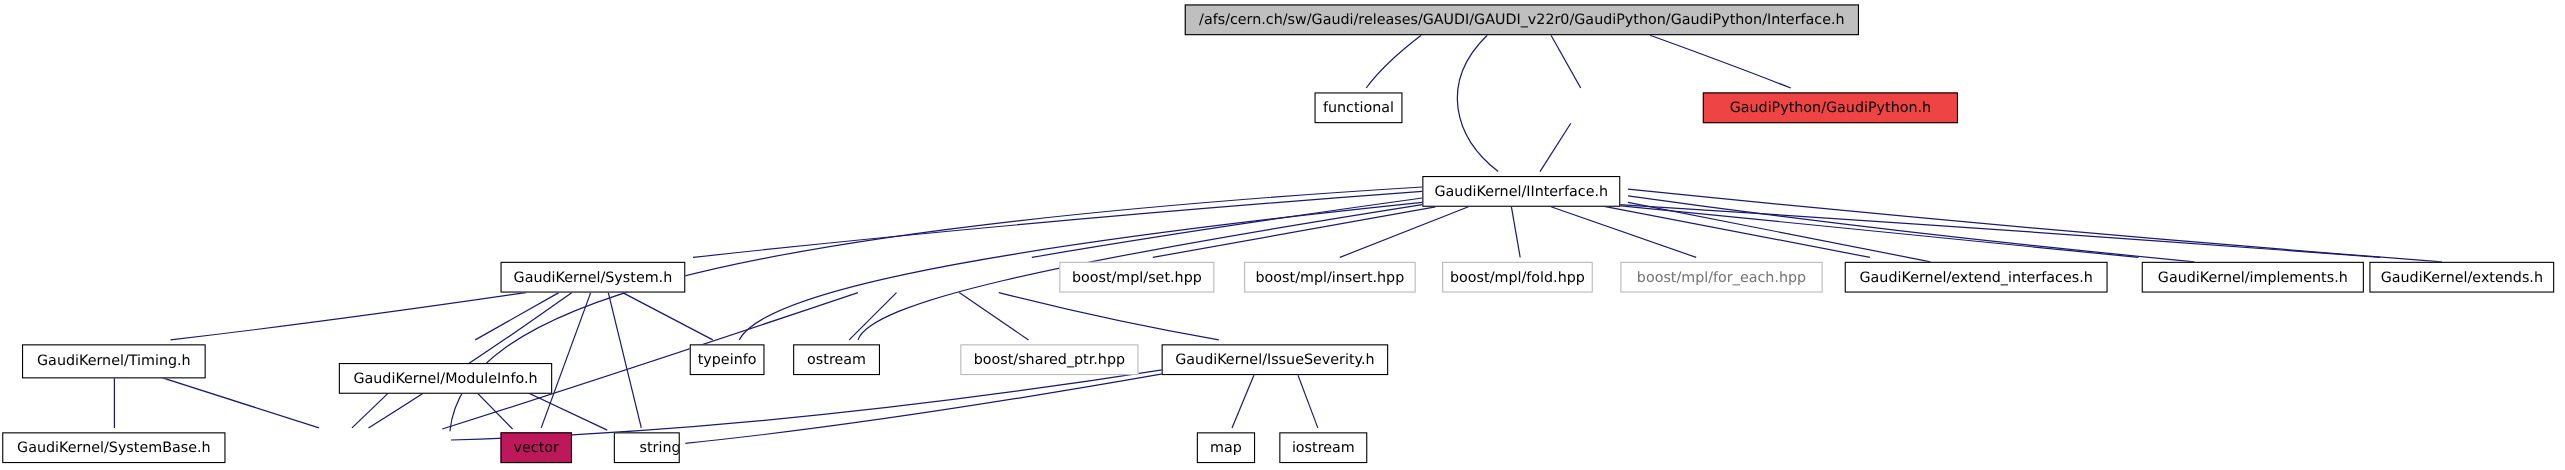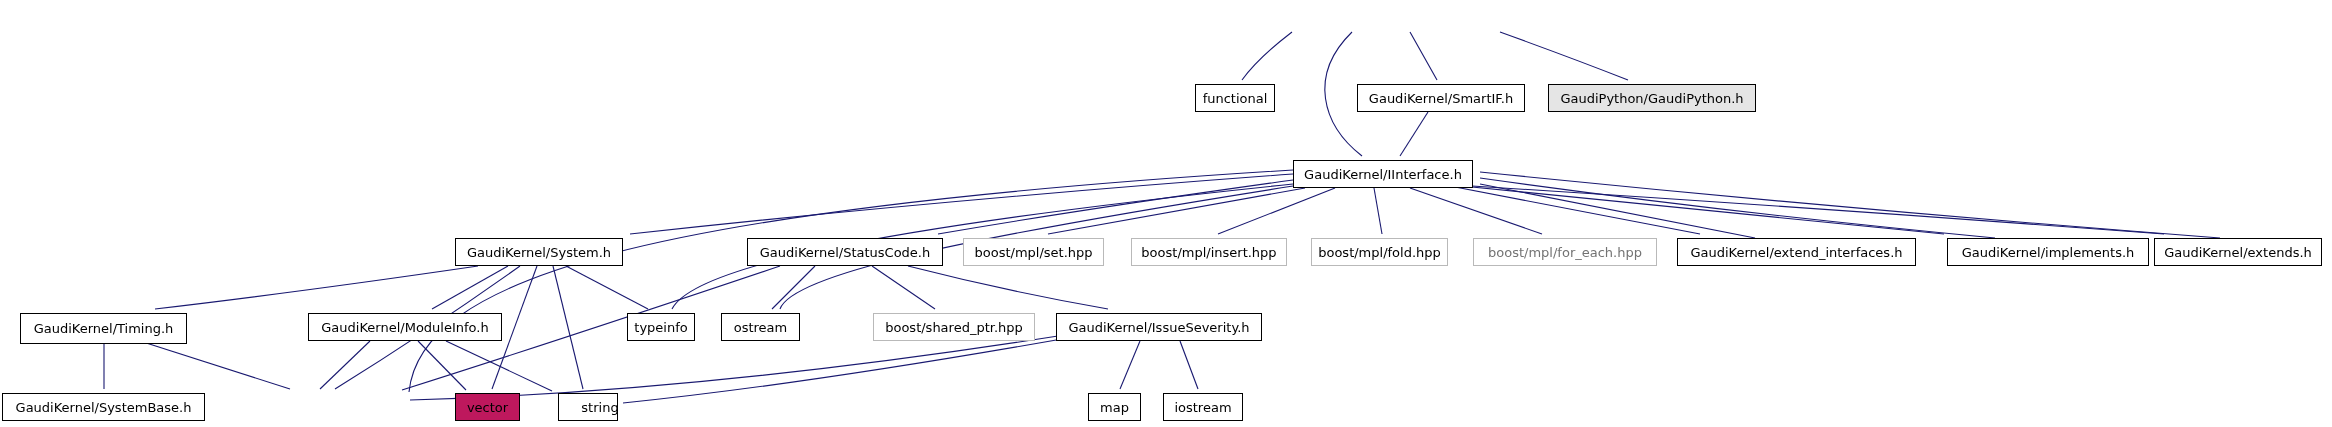--- a/index.html
+++ b/index.html
@@ -68,35 +68,34 @@
       <path d="M140,341 L290,389" stroke="#191970" marker-end="url(#arrowhead)"></path>
       <path d="M370,341 L320,389" stroke="#191970" marker-end="url(#arrowhead)"></path>
       <path d="M418,341 L466,390" stroke="#191970" marker-end="url(#arrowhead)"></path>
       <path d="M446,341 L552,391" stroke="#191970" marker-end="url(#arrowhead)"></path>
       <path d="M1140,341 L1120,389" stroke="#191970" marker-end="url(#arrowhead)"></path>
       <path d="M1180,341 L1198,389" stroke="#191970" marker-end="url(#arrowhead)"></path>
       <path d="M1062,339 Q800,385 623,403" stroke="#191970" marker-end="url(#arrowhead)"></path>
       <path d="M1058,336 Q700,392 410,400" stroke="#191970" marker-end="url(#arrowhead)"></path>
     </svg>
   <div id="node-layer">
+      <div class="node root" style="left: 1077px; top: 4px; width: 613px; height: 28px; color: rgb(0, 0, 0); background: rgb(191, 191, 191); border-color: rgb(0, 0, 0);">/afs/cern.ch/sw/Gaudi/releases/GAUDI/GAUDI_v22r0/GaudiPython/GaudiPython/Interface.h</div>
       <div class="node internal" style="left: 1195px; top: 84px; width: 80px; height: 28px; color: rgb(0, 0, 0); background: rgb(255, 255, 255); border-color: rgb(0, 0, 0);">functional</div>
-      <div class="node internal" style="left: 1357px; top: 84px; width: 168px; height: 28px; color: rgb(0, 0, 0); background: rgb(255, 255, 255); border-color: rgb(0, 0, 0);">GaudiKernel/SmartIF.h</div>
-      <div class="node internal" style="left: 1548px; top: 84px; width: 208px; height: 28px; color: rgb(0, 0, 0); background: #e5e5e5; border-color: rgb(0, 0, 0);">GaudiPython/GaudiPython.h</div>
+      <div class="node internal" style="left: 1548px; top: 84px; width: 232px; height: 28px; color: rgb(0, 0, 0); background: #ef4444; border-color: rgb(0, 0, 0);">GaudiPython/GaudiPython.h</div>
       <div class="node internal" style="left: 1293px; top: 160px; width: 180px; height: 28px; color: rgb(0, 0, 0); background: rgb(255, 255, 255); border-color: rgb(0, 0, 0);">GaudiKernel/IInterface.h</div>
       <div class="node internal" style="left: 455px; top: 238px; width: 168px; height: 28px; color: rgb(0, 0, 0); background: rgb(255, 255, 255); border-color: rgb(0, 0, 0);">GaudiKernel/System.h</div>
-      <div class="node internal" style="left: 747px; top: 238px; width: 196px; height: 28px; color: rgb(0, 0, 0); background: rgb(255, 255, 255); border-color: rgb(0, 0, 0);">GaudiKernel/StatusCode.h</div>
       <div class="node external" style="left: 963px; top: 238px; width: 141px; height: 28px; color: rgb(0, 0, 0); background: rgb(255, 255, 255); border-color: rgb(185, 185, 185);">boost/mpl/set.hpp</div>
       <div class="node external" style="left: 1131px; top: 238px; width: 156px; height: 28px; color: rgb(0, 0, 0); background: rgb(255, 255, 255); border-color: rgb(185, 185, 185);">boost/mpl/insert.hpp</div>
       <div class="node external" style="left: 1311px; top: 238px; width: 137px; height: 28px; color: rgb(0, 0, 0); background: rgb(255, 255, 255); border-color: rgb(185, 185, 185);">boost/mpl/fold.hpp</div>
       <div class="node external" style="left: 1473px; top: 238px; width: 184px; height: 28px; color: #737373; background: rgb(255, 255, 255); border-color: rgb(185, 185, 185);">boost/mpl/for_each.hpp</div>
       <div class="node internal" style="left: 1677px; top: 238px; width: 239px; height: 28px; color: rgb(0, 0, 0); background: rgb(255, 255, 255); border-color: rgb(0, 0, 0);">GaudiKernel/extend_interfaces.h</div>
       <div class="node internal" style="left: 1933px; top: 238px; width: 202px; height: 28px; color: rgb(0, 0, 0); background: rgb(255, 255, 255); border-color: rgb(0, 0, 0); margin-left: 14px;">GaudiKernel/implements.h</div>
       <div class="node internal" style="left: 2154px; top: 238px; width: 168px; height: 28px; color: rgb(0, 0, 0); background: rgb(255, 255, 255); border-color: rgb(0, 0, 0);">GaudiKernel/extends.h</div>
       <div class="node internal" style="left: 20px; top: 313px; width: 167px; height: 31px; color: rgb(0, 0, 0); background: rgb(255, 255, 255); border-color: rgb(0, 0, 0);">GaudiKernel/Timing.h</div>
-      <div class="node internal" style="left: 308px; top: 313px; width: 194px; height: 28px; color: rgb(0, 0, 0); background: rgb(255, 255, 255); border-color: rgb(0, 0, 0);">GaudiKernel/ModuleInfo.h</div>
+      <div class="node internal" style="left: 308px; top: 330px; width: 194px; height: 28px; color: rgb(0, 0, 0); background: rgb(255, 255, 255); border-color: rgb(0, 0, 0);">GaudiKernel/ModuleInfo.h</div>
       <div class="node internal" style="left: 627px; top: 313px; width: 68px; height: 28px; color: rgb(0, 0, 0); background: rgb(255, 255, 255); border-color: rgb(0, 0, 0);">typeinfo</div>
       <div class="node internal" style="left: 721px; top: 313px; width: 79px; height: 28px; color: rgb(0, 0, 0); background: rgb(255, 255, 255); border-color: rgb(0, 0, 0);">ostream</div>
       <div class="node external" style="left: 873px; top: 313px; width: 162px; height: 28px; color: rgb(0, 0, 0); background: rgb(255, 255, 255); border-color: rgb(185, 185, 185);">boost/shared_ptr.hpp</div>
       <div class="node internal" style="left: 1056px; top: 313px; width: 206px; height: 28px; color: rgb(0, 0, 0); background: rgb(255, 255, 255); border-color: rgb(0, 0, 0);">GaudiKernel/IssueSeverity.h</div>
       <div class="node internal" style="left: 2px; top: 393px; width: 203px; height: 28px; color: rgb(0, 0, 0); background: rgb(255, 255, 255); border-color: rgb(0, 0, 0);">GaudiKernel/SystemBase.h</div>
       <div class="node internal" style="left: 242px; top: 393px; width: 163px; height: 28px; color: rgb(0, 0, 0); background: rgb(255, 255, 255); border-color: rgb(0, 0, 0); margin-top: 48px;">GaudiKernel/Kernel.h</div>
       <div class="node internal" style="left: 455px; top: 393px; width: 65px; height: 28px; color: rgb(0, 0, 0); background: #be185d; border-color: rgb(0, 0, 0);">vector</div>
       <div class="node internal" style="left: 558px; top: 393px; width: 60px; height: 28px; color: rgb(0, 0, 0); background: rgb(255, 255, 255); border-color: rgb(0, 0, 0); padding-left: 24px;">string</div>
       <div class="node internal" style="left: 1088px; top: 393px; width: 53px; height: 28px; color: rgb(0, 0, 0); background: rgb(255, 255, 255); border-color: rgb(0, 0, 0);">map</div>
       <div class="node internal" style="left: 1163px; top: 393px; width: 80px; height: 28px; color: rgb(0, 0, 0); background: rgb(255, 255, 255); border-color: rgb(0, 0, 0);">iostream</div>

